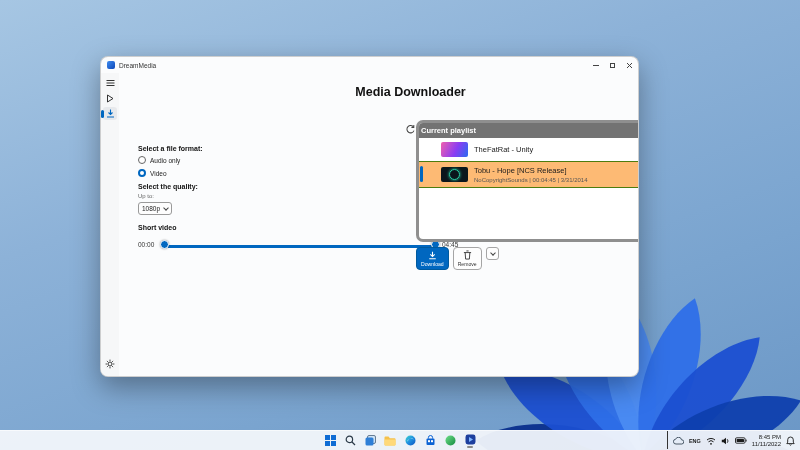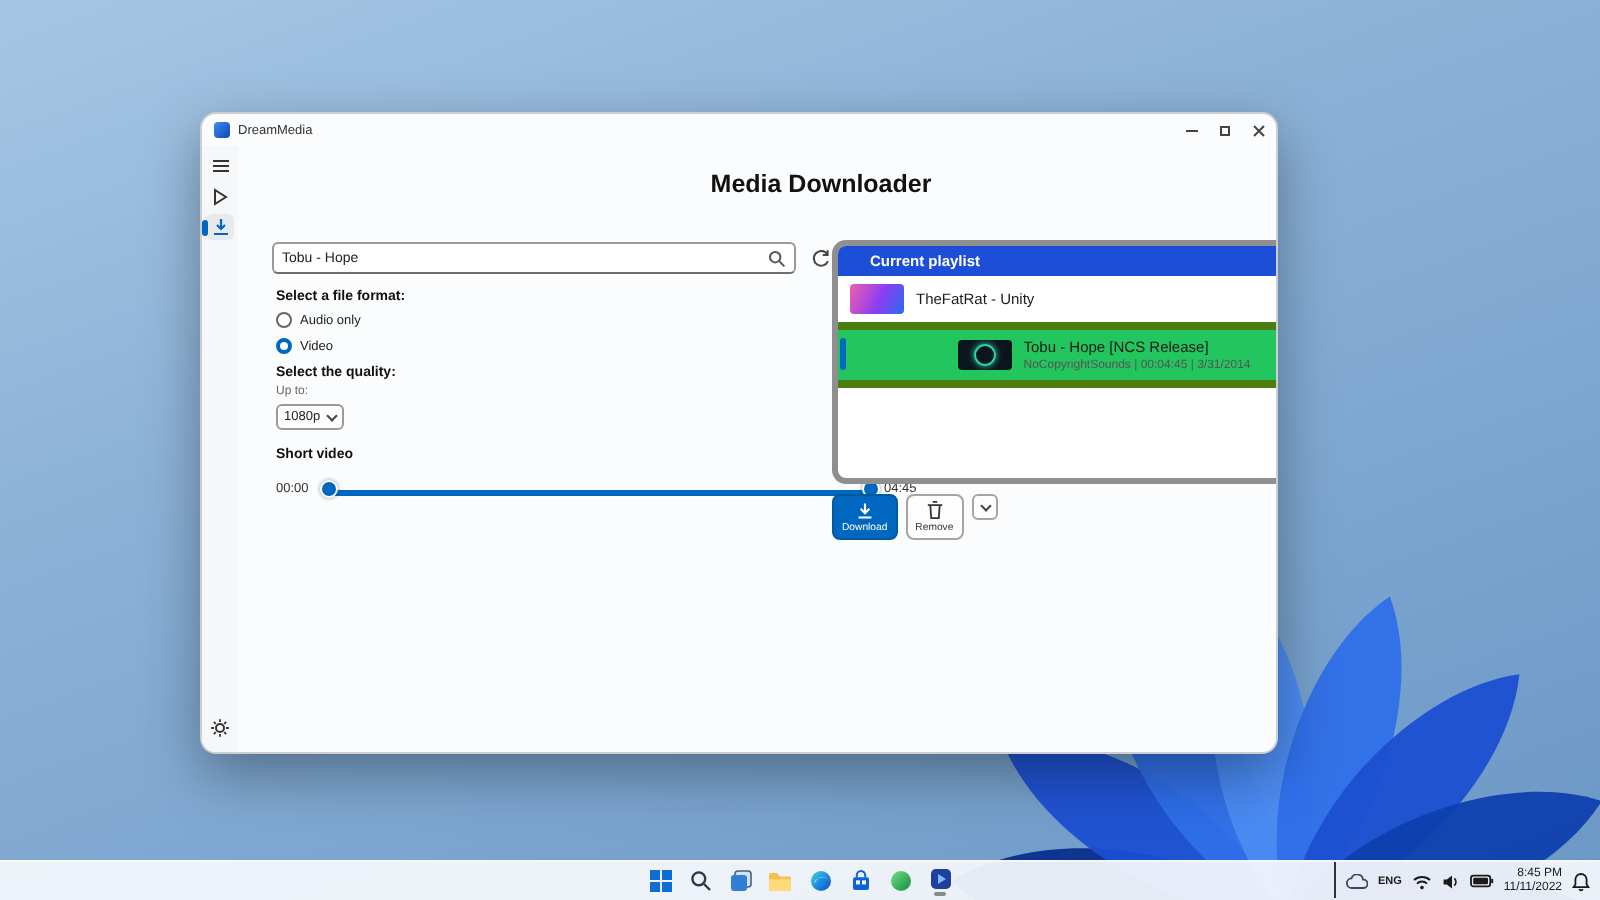--- a/index.html
+++ b/index.html
@@ -61,23 +61,23 @@
 
   .slider-val { position:absolute; font-size:6.5px; color:#333; top:184px; }
   .slider-track { position:absolute; left:63px; top:188px; width:273px; height:3px; border-radius:2px; background:#0067c0; }
   .slider-handle { position:absolute; top:183px; width:9px; height:9px; border-radius:50%; background:#0067c0; border:1.5px solid #fff; box-shadow:0 0 2px rgba(0,0,0,.4); }
 
   
   .playlist {
     position:absolute; left:315px; top:63px; width:272px; height:122px;
     border:3px solid #8f8f8f; border-radius:7px; background:#fff; overflow:hidden;
   }
-  .pl-header { height:15px; background:#1d4ed8; color:#fff; font-size:7.5px; font-weight:bold; display:flex; align-items:center; padding-left:16px; }
-  .pl-item { position:relative; display:flex; align-items:center; gap:6px; padding:4px 6px; border-bottom:4px solid #4d7c0f; }
-  .pl-item.sel { background:#22c55e;justify-content:center; }
+  .pl-header { height:15px; background:#737373; color:#fff; font-size:7.5px; font-weight:bold; display:flex; align-items:center; padding-left:2px; }
+  .pl-item { position:relative; display:flex; align-items:center; gap:6px; padding:4px 22px; border-bottom:1px solid #4d7c0f; }
+  .pl-item.sel { background:#fdba74; }
   .pl-item .pill { position:absolute; left:1px; top:50%; transform:translateY(-50%); width:2.5px; height:16px; border-radius:2px; background:#0067c0; }
   .thumb { width:27px; height:15px; border-radius:2px; flex:0 0 auto; position:relative; overflow:hidden; }
   .thumb.t1 { background:linear-gradient(115deg,#f05fae 0%,#8b3df2 55%,#2a6cf0 100%); }
   .thumb.t2 { background:#0c1030; }
   .thumb.t2::after { content:""; position:absolute; left:4px; top:3px; width:8px; height:8px; border-radius:50%; border:1.5px solid #35d07f; }
   .thumb.t3 { background:#0b161c; }
   .thumb.t3::after { content:""; position:absolute; left:8px; top:2.5px; width:9px; height:9px; border-radius:50%; border:1.5px solid #2bd4a7; box-shadow:0 0 3px #2bd4a7; }
   .pl-title { font-size:7.5px; color:#1b1b1b; }
   .pl-sub { font-size:6px; color:#555; margin-top:1.5px; }
 
@@ -172,29 +172,20 @@
       <div class="side-item" style="bottom:6px; top:auto;">
         <svg width="10" height="10" viewBox="0 0 10 10">
           <circle cx="5" cy="5" r="2" fill="none" stroke="#333" stroke-width="1"></circle>
           <path d="M5 0.6 V2 M5 8 V9.4 M0.6 5 H2 M8 5 H9.4 M1.9 1.9 L2.9 2.9 M7.1 7.1 L8.1 8.1 M8.1 1.9 L7.1 2.9 M2.9 7.1 L1.9 8.1" stroke="#333" stroke-width="0.9"></path>
         </svg>
       </div>
     </div>
 
     <div class="page-title">Media Downloader</div>
 
-    <div class="searchbox">
-      <input type="text" value="Tobu - Hope" style="">
-      <span class="sicon">
-        <svg width="9" height="9" viewBox="0 0 9 9">
-            <circle cx="3.6" cy="3.6" r="2.6" fill="none" stroke="#555" stroke-width="1"></circle>
-            <path d="M5.7 5.7 L8.2 8.2" stroke="#555" stroke-width="1"></path>
-          </svg>
-      </span>
-    </div>
     <div class="refresh-btn">
       <svg width="11" height="11" viewBox="0 0 12 12">
           <path d="M9.8 7.2 A4 4 0 1 1 9.4 3.4" fill="none" stroke="#444" stroke-width="1.1"></path>
           <path d="M9.6 1.2 L9.6 3.8 L7 3.8" fill="none" stroke="#444" stroke-width="1.1"></path>
         </svg>
     </div>
 
     <div class="form-label" style="top:88px;">Select a file format:</div>
     <div class="radio-row" style="top:99px;">
       <span class="radio"></span>

